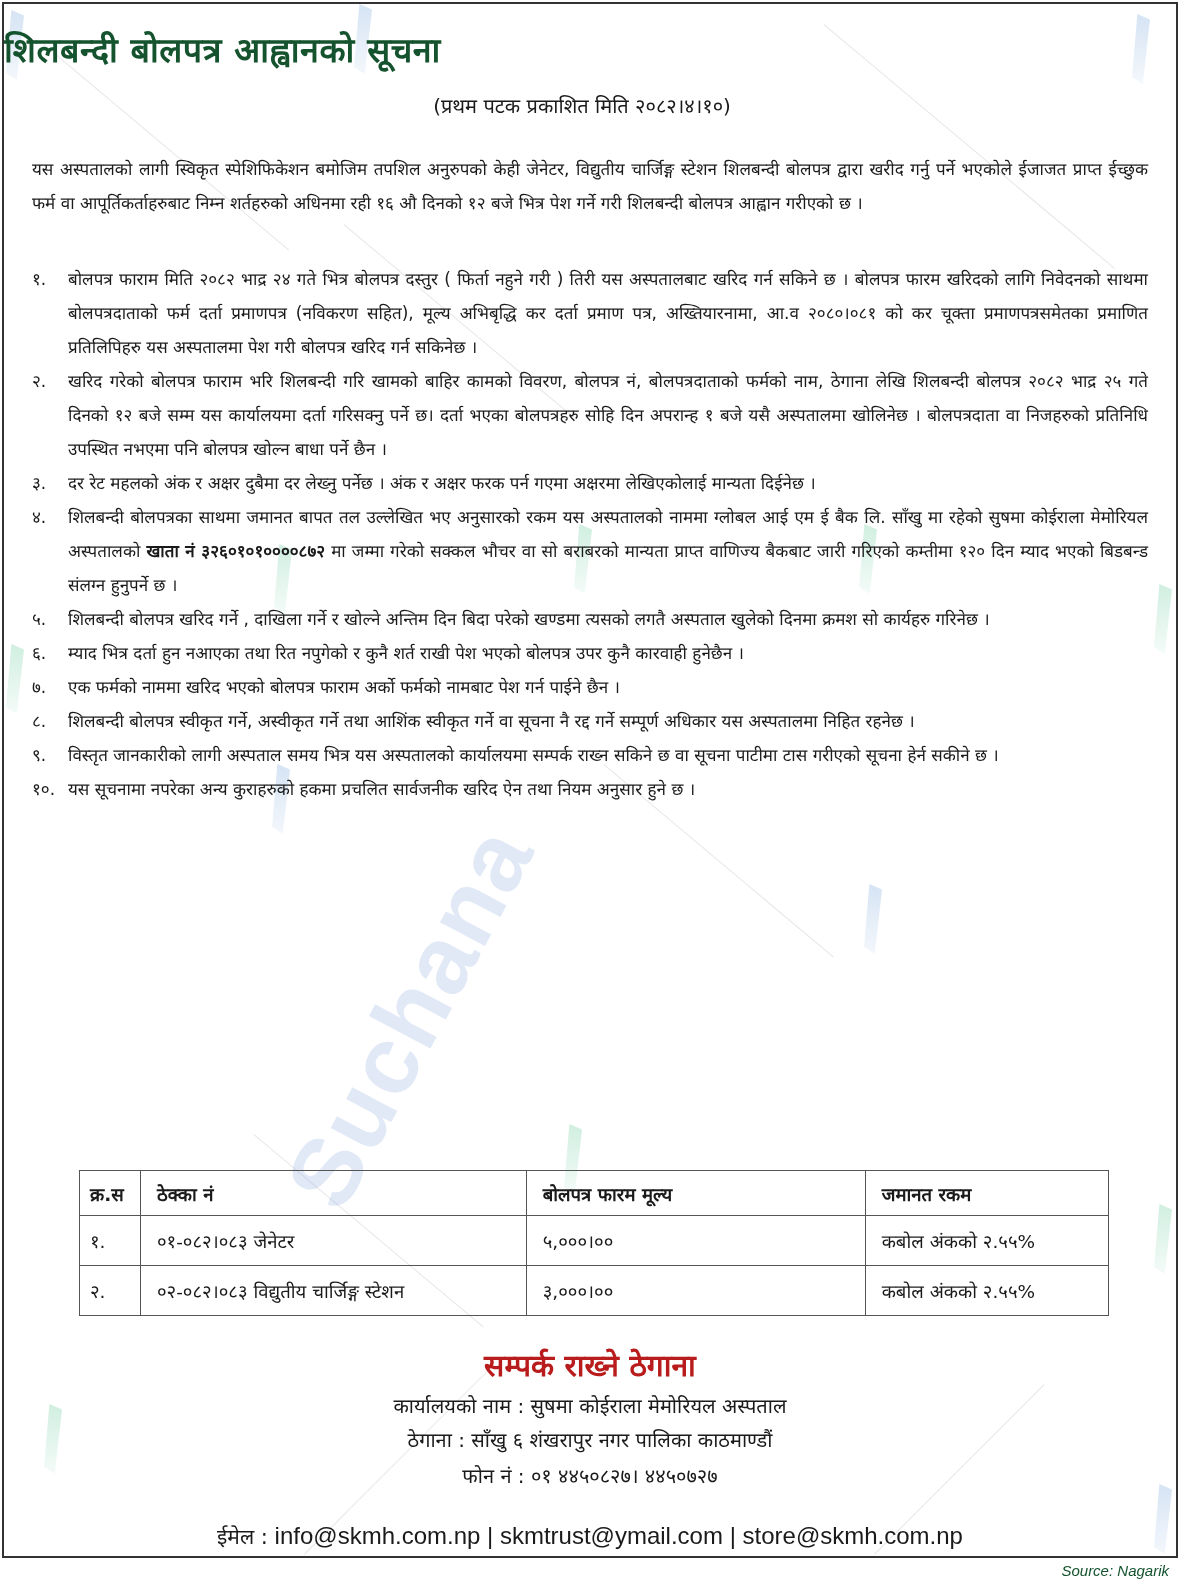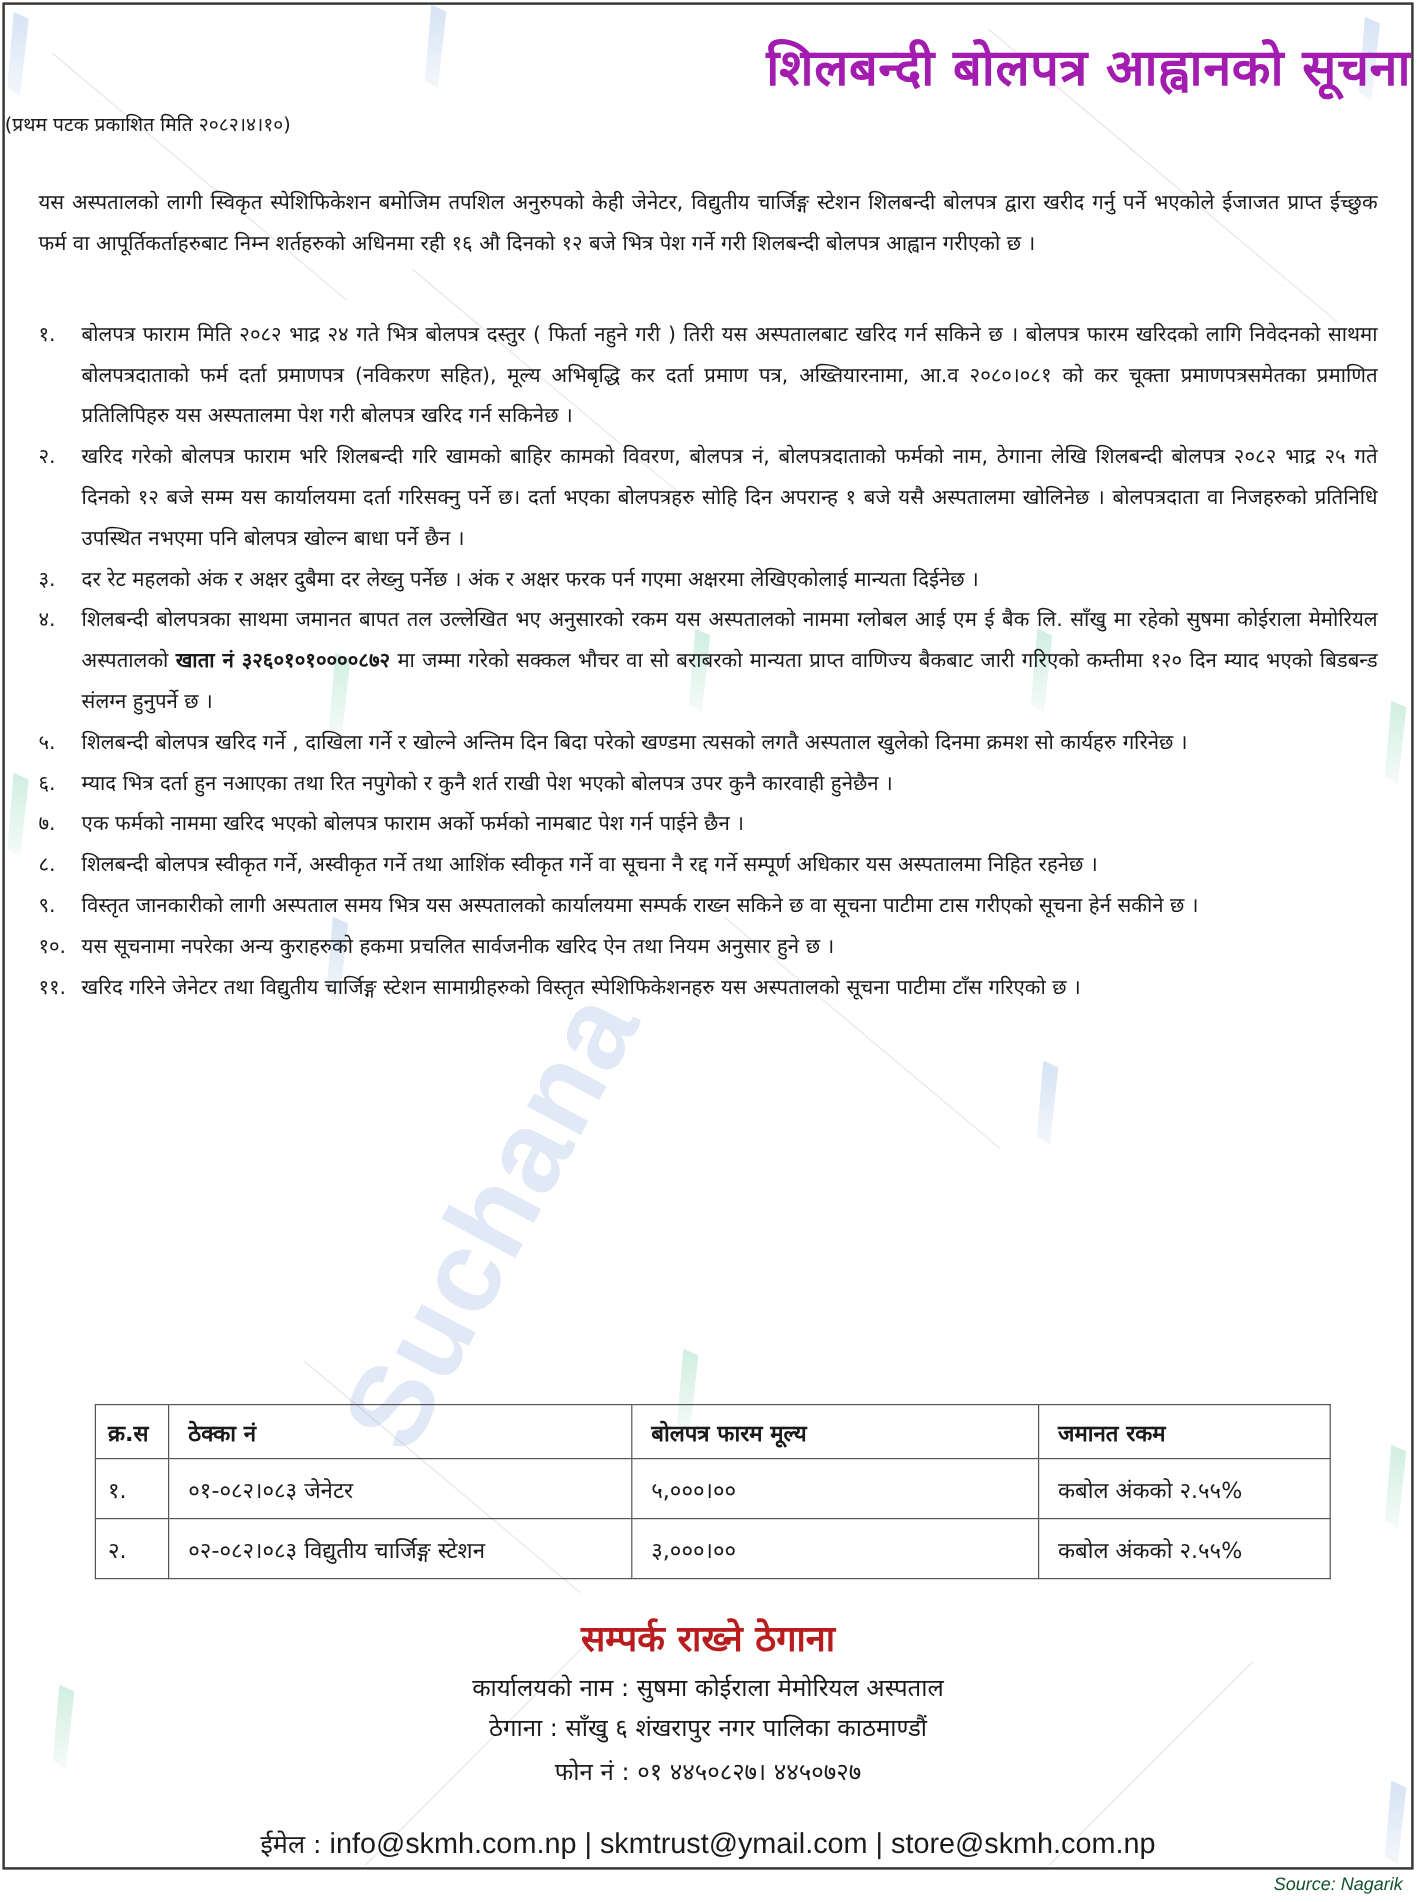--- a/index.html
+++ b/index.html
@@ -44,32 +44,32 @@
       color: rgba(120,150,215,0.22);
       transform: rotate(-62deg);
       transform-origin: 0 0;
       letter-spacing: 2px;
       pointer-events: none;
       white-space: nowrap;
     }
     .title {
       position: absolute;
       left: 0; right: 0; top: 22px;
-      text-align: right;
+      text-align: left;
       font-family: "DejaVu Sans", sans-serif;
       font-weight: bold;
-      font-size: 42px;
+      font-size: 34px;
       letter-spacing: 0.5px;
-      color: #a21caf;
+      color: #14532d;
     }
     .subtitle {
       position: absolute;
       left: 0; right: 16px; top: 88px;
-      text-align: left;
-      font-size: 16px;
+      text-align: center;
+      font-size: 20px;
       color: #1a1a1a;
     }
     .body-text {
       position: absolute;
       left: 28px; right: 28px;
       font-size: 17px;
       line-height: 34px;
       color: #1a1a1a;
     }
     .intro { top: 148px; text-align: justify; }
@@ -207,24 +207,20 @@
       <span class="num">८.</span>
       <span class="txt">शिलबन्दी बोलपत्र स्वीकृत गर्ने, अस्वीकृत गर्ने तथा आशिंक स्वीकृत गर्ने वा सूचना नै रद्द गर्ने सम्पूर्ण अधिकार यस अस्पतालमा निहित रहनेछ ।</span>
     </div>
     <div class="item">
       <span class="num">९.</span>
       <span class="txt">विस्तृत जानकारीको लागी अस्पताल समय भित्र यस अस्पतालको कार्यालयमा सम्पर्क राख्न सकिने छ वा सूचना पाटीमा टास गरीएको सूचना हेर्न सकीने छ ।</span>
     </div>
     <div class="item">
       <span class="num">१०.</span>
       <span class="txt">यस सूचनामा नपरेका अन्य कुराहरुको हकमा प्रचलित सार्वजनीक खरिद ऐन तथा नियम अनुसार हुने छ ।</span>
-    </div>
-    <div class="item">
-      <span class="num">११.</span>
-      <span class="txt">खरिद गरिने जेनेटर तथा विद्युतीय चार्जिङ्ग स्टेशन सामाग्रीहरुको विस्तृत स्पेशिफिकेशनहरु यस अस्पतालको सूचना पाटीमा टाँस गरिएको छ ।</span>
     </div>
   </div>
 
   <table class="tender-table">
     <thead>
       <tr>
         <th class="c1">क्र.स</th>
         <th class="c2">ठेक्का नं</th>
         <th class="c3">बोलपत्र फारम मूल्य</th>
         <th class="c4">जमानत रकम</th>

